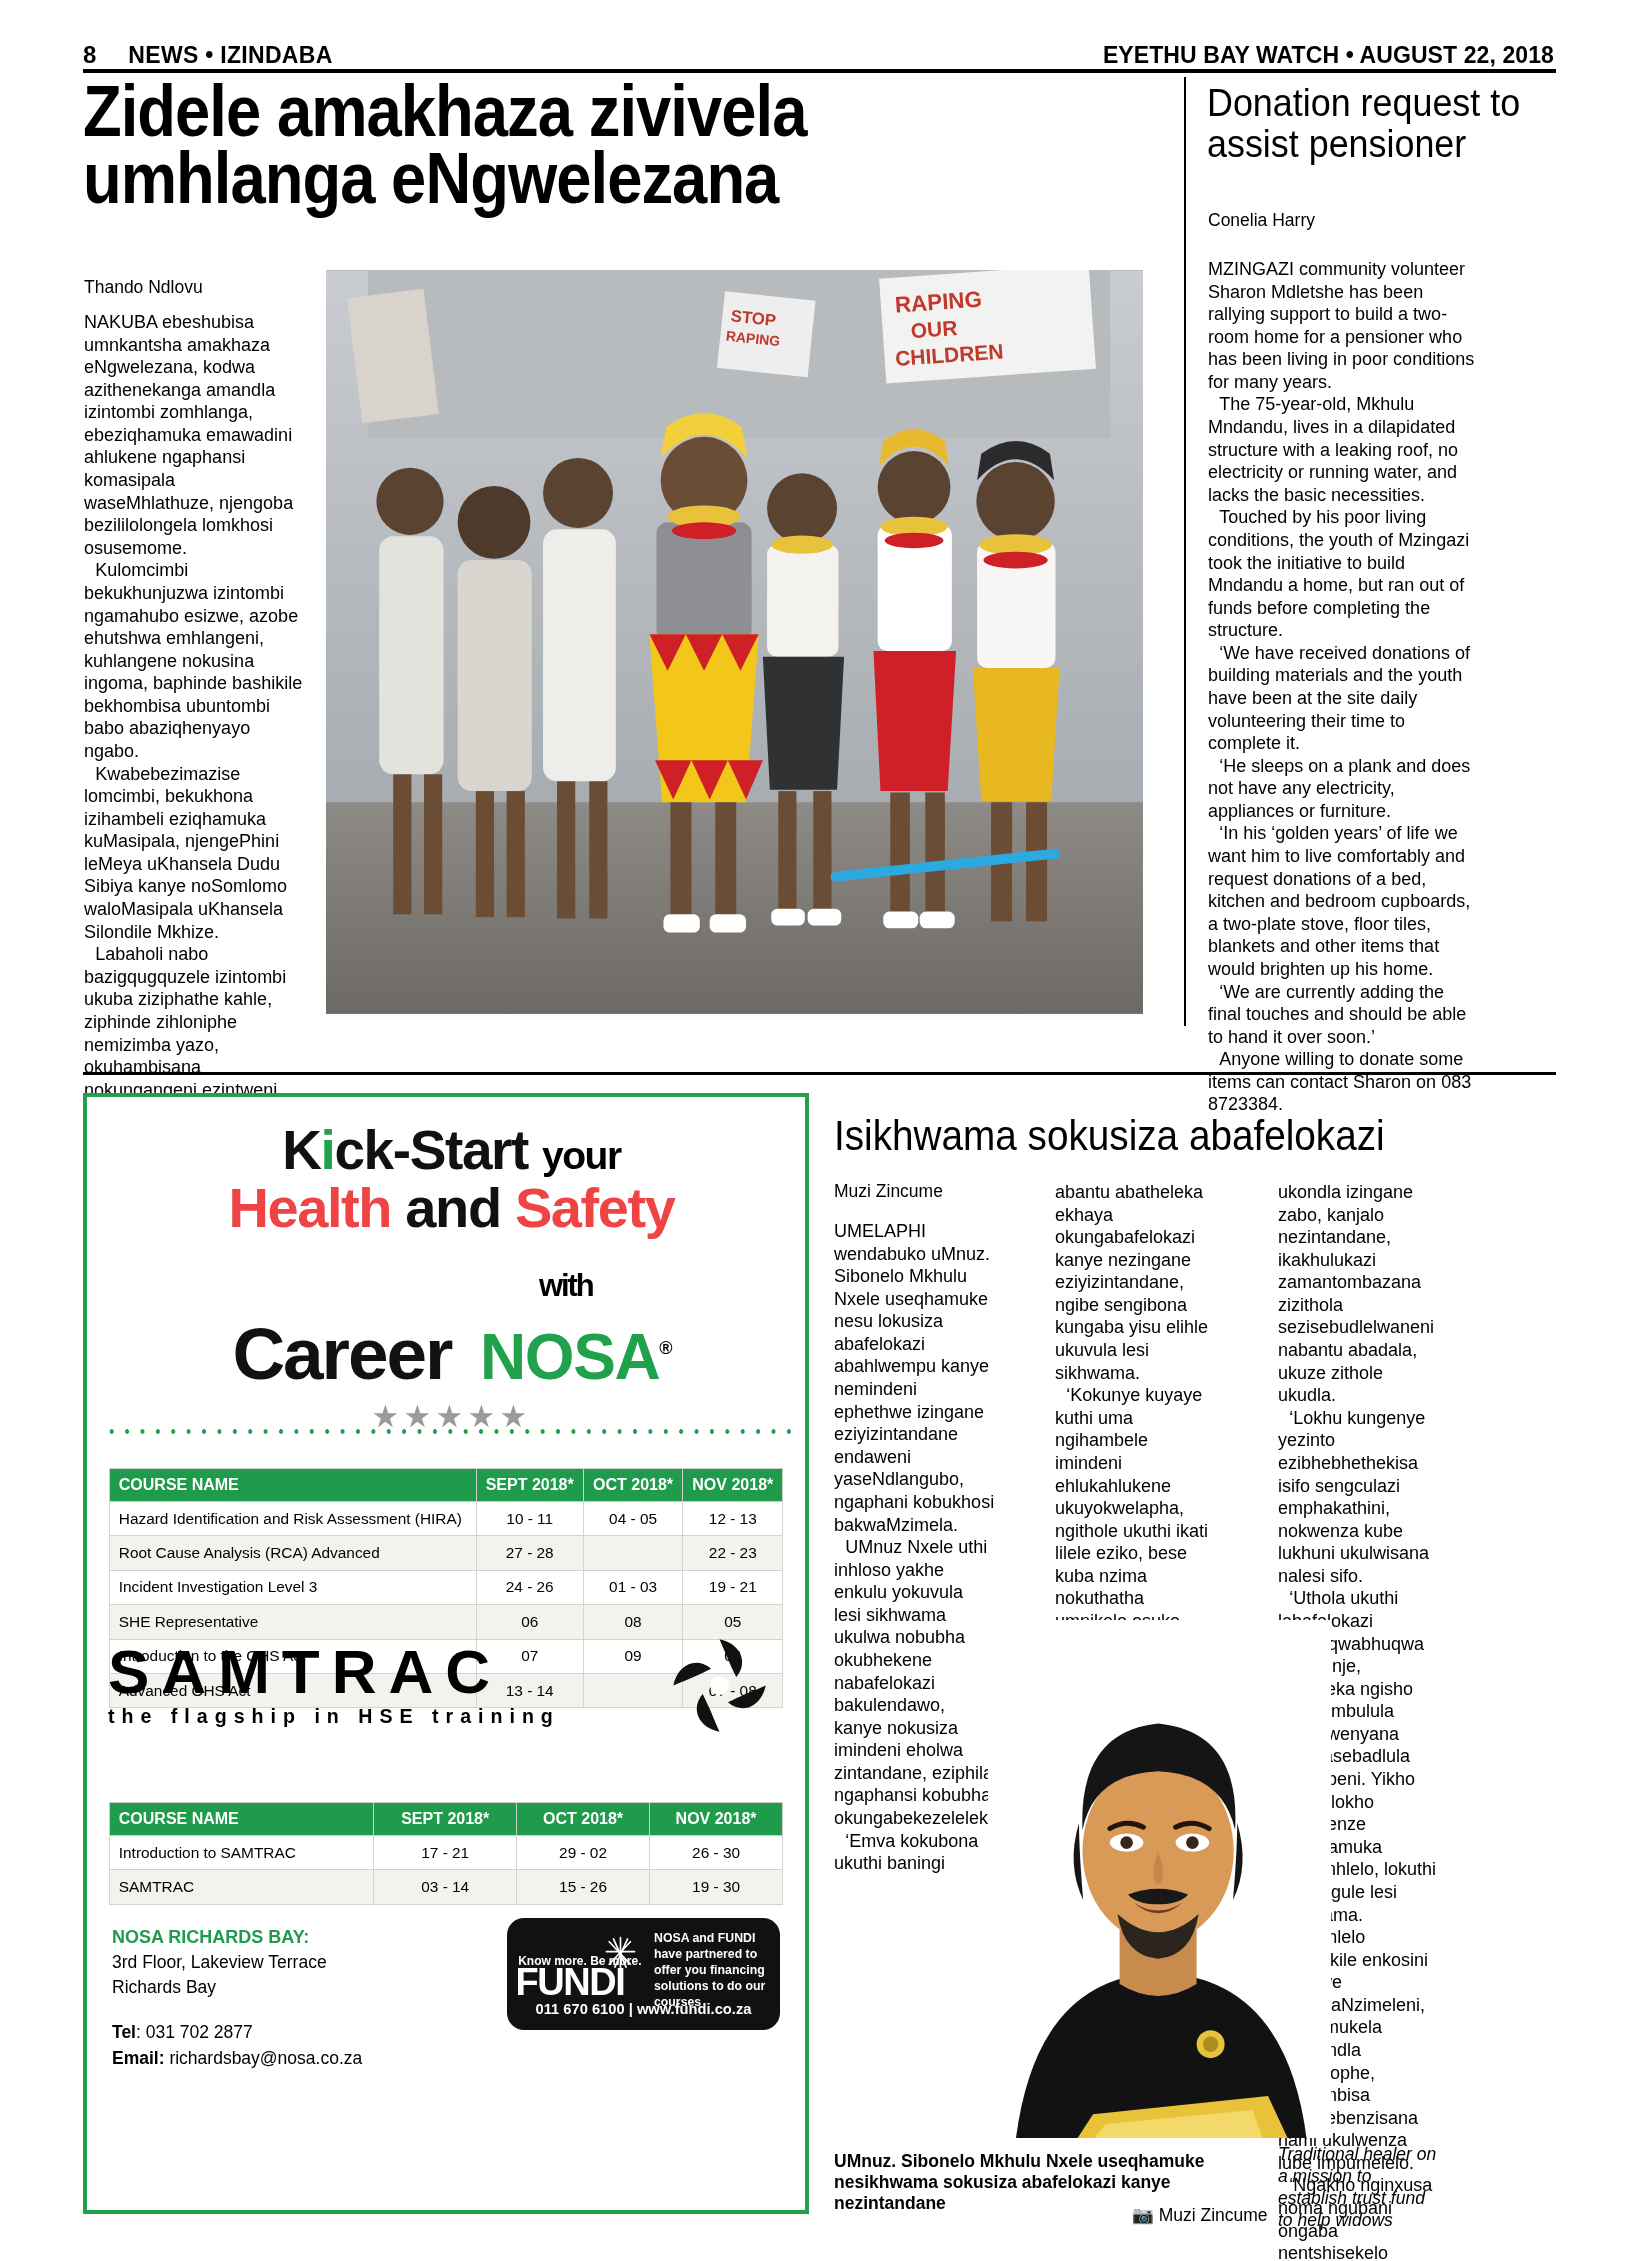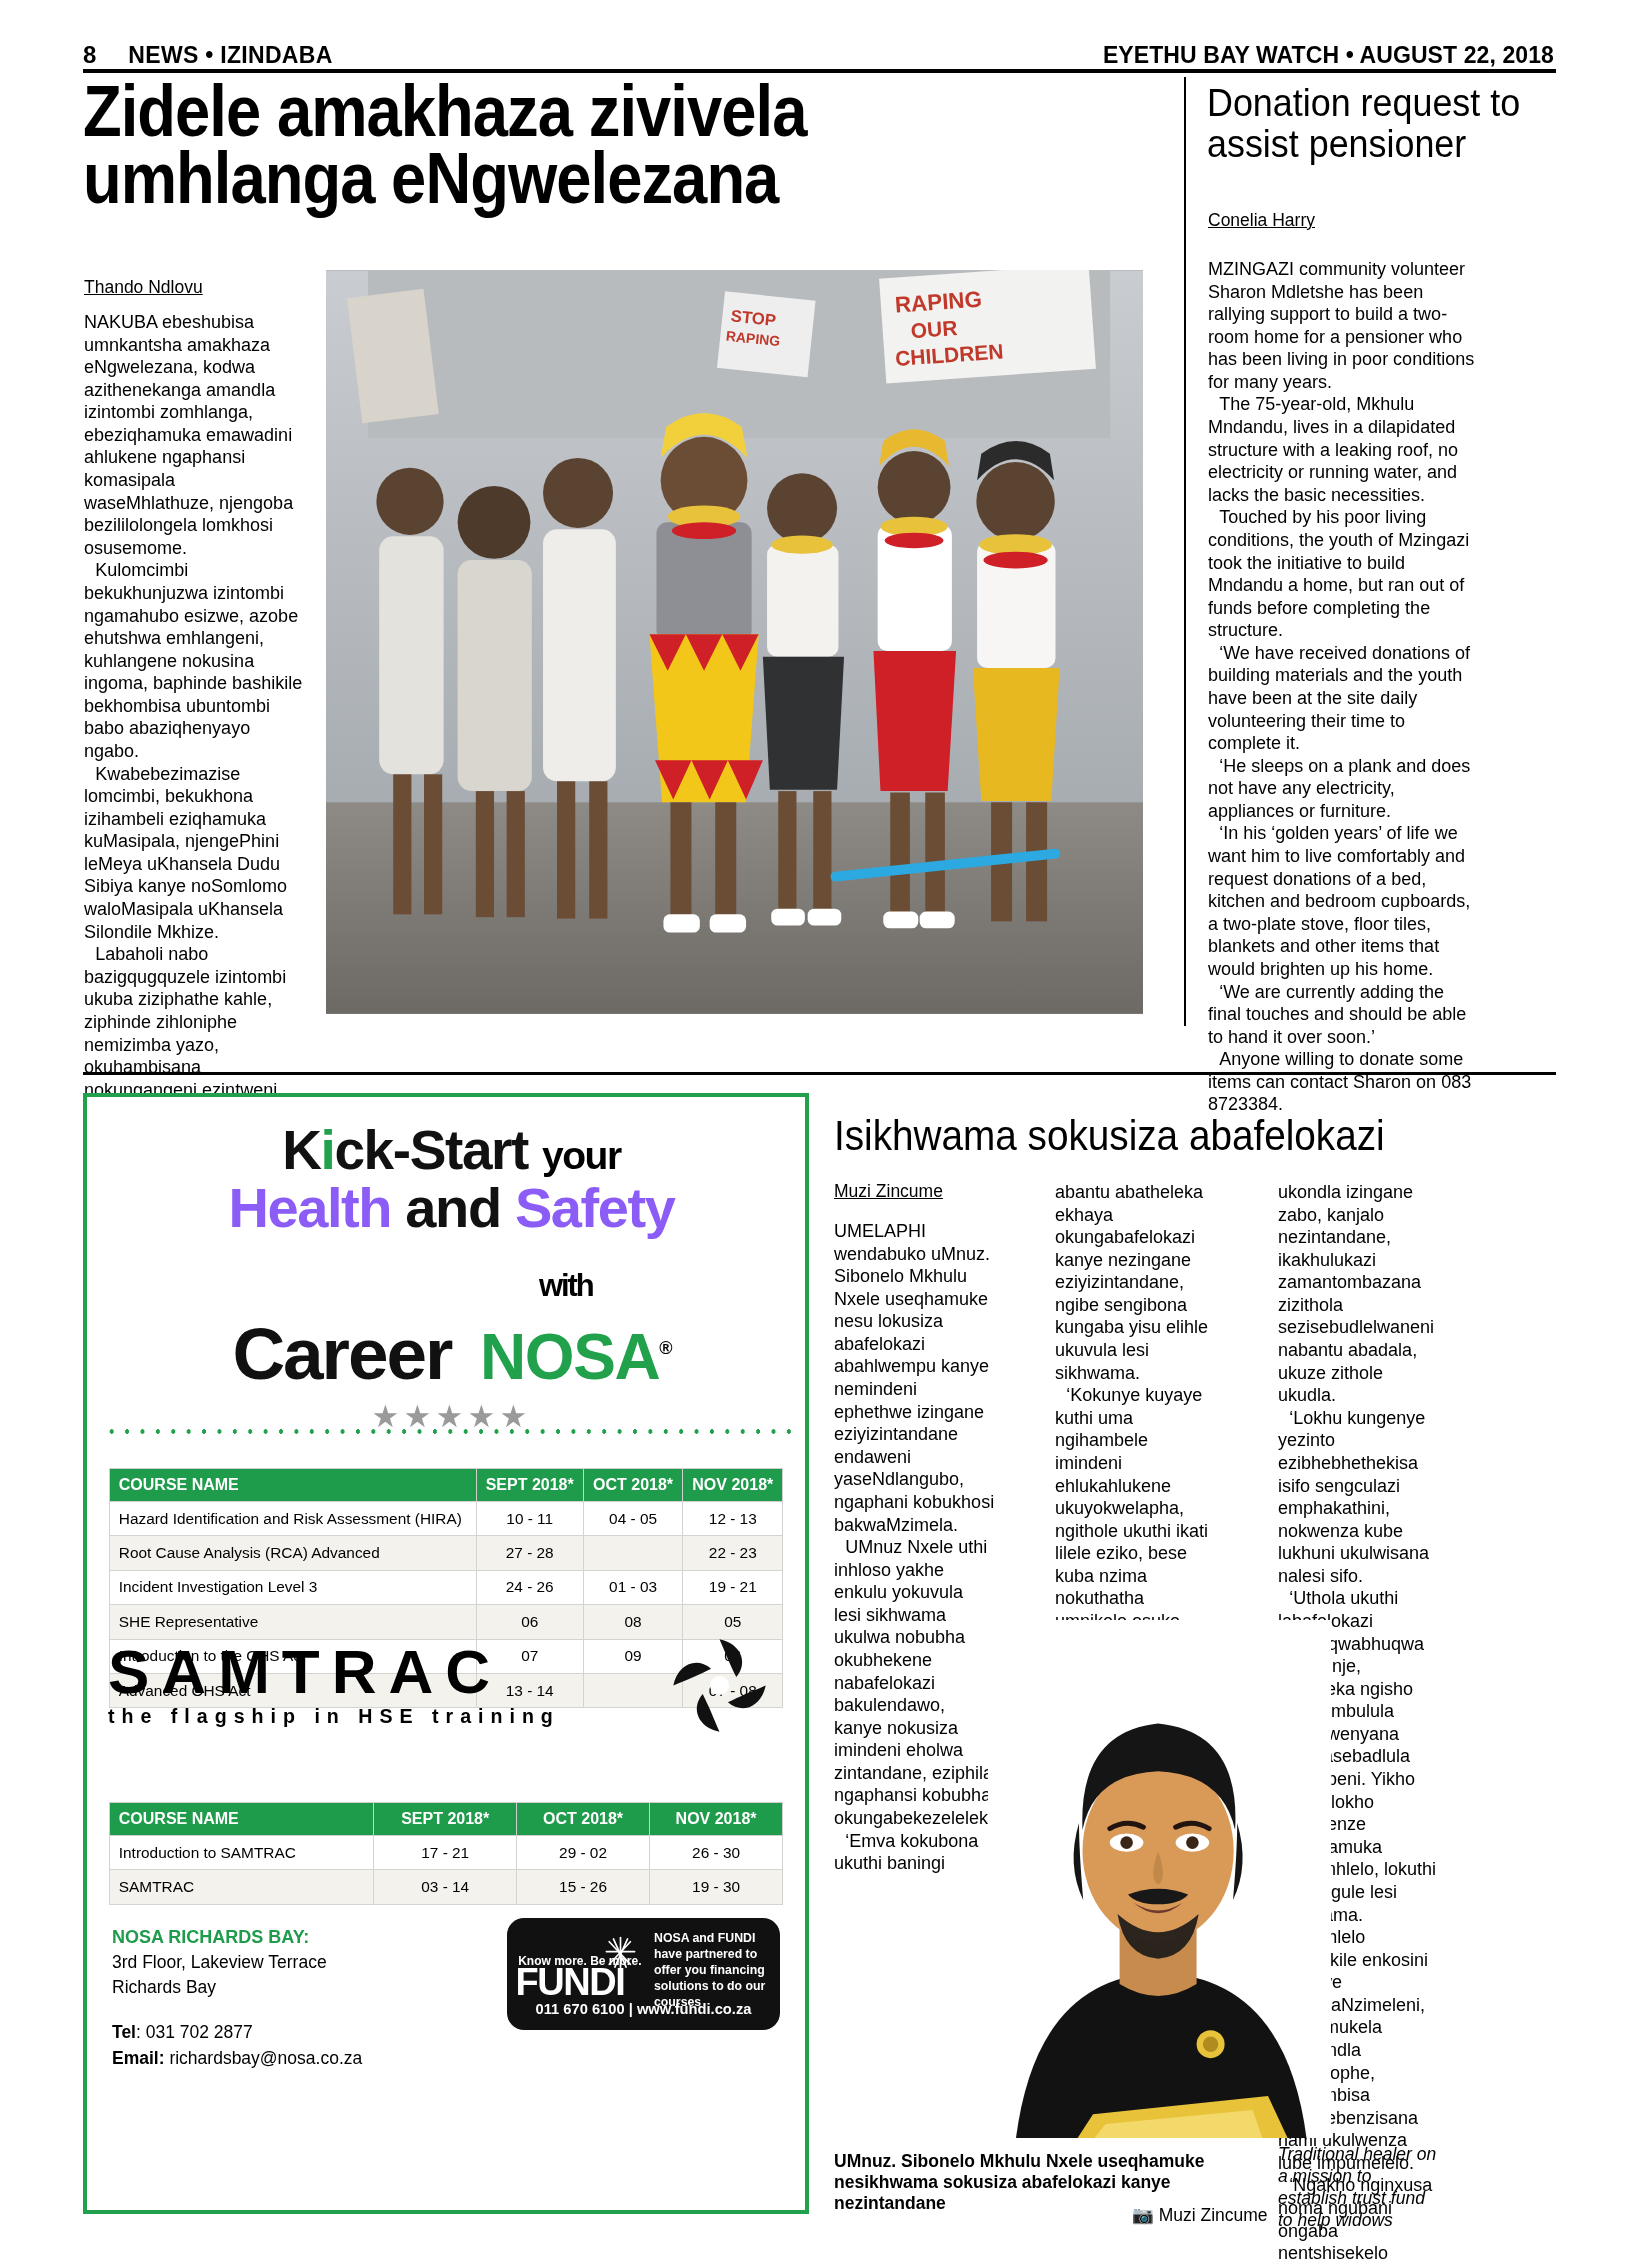--- a/index.html
+++ b/index.html
@@ -12,21 +12,21 @@
   .mh-page{font-size:24px;font-weight:bold;letter-spacing:0px;}
   .mh-sec{font-size:23px;font-weight:bold;letter-spacing:0.3px;}
   .mh-right{font-size:23px;font-weight:bold;letter-spacing:0.1px;}
   .mh-rule{position:absolute;left:83px;top:69px;width:1473px;height:4.2px;background:#000;}
 
   
   .headline{position:absolute;left:83px;top:78px;width:1065px;
     font-size:72px;line-height:0.93;font-weight:bold;letter-spacing:-1.1px;
     transform:scaleX(.88);transform-origin:left top;}
 
-  .byline{position:absolute;font-size:17.5px;text-decoration:underline;}
+  .byline{position:absolute;font-size:17.5px;}
   .by1{left:84px;top:277px;}
 
   
   .col{position:absolute;font-size:18px;line-height:1.255;text-align:left;}
   .col p{margin:0;}
   .col p.ind{text-indent:11.2px;}
   .col p.it{font-style:italic;font-weight:bold;}
   .c1{left:84px;top:311px;width:219px;}
 
   
@@ -46,21 +46,21 @@
   .hrule2{position:absolute;left:83px;top:1072px;width:1473px;height:2.8px;background:#000;}
 
   
   .ad{position:absolute;left:83px;top:1093px;width:726px;height:1121px;border:4.2px solid #21a14b;background:#fff;box-sizing:border-box;}
   .kick{position:absolute;left:14px;top:21px;width:701px;text-align:center;}
   .kick .l1{font-size:55px;font-weight:bold;letter-spacing:-1.4px;white-space:nowrap;}
   .kick .l1 .k{color:#111;}
   .kick .l1 .dot{color:#21a14b;}
   .kick .l1 .your{font-size:39px;font-weight:bold;}
   .kick .l2{font-size:56px;font-weight:bold;letter-spacing:-1.4px;margin-top:-7px;white-space:nowrap;}
-  .grn{color:#8b5cf6;}
+  .grn{color:#ef4444;}
   .blk{color:#111;}
   .kick .l3{font-size:73px;font-weight:bold;letter-spacing:-2.1px;margin-top:-11.2px;white-space:nowrap;display:flex;align-items:flex-end;justify-content:center;gap:9.8px;}
   .withbox{display:inline-block;}
   .withword{font-size:31px;font-weight:bold;line-height:1;}
   .nosa{font-size:64px;font-weight:bold;color:#21a14b;letter-spacing:-1.4px;line-height:.9;margin-left:19px;}
   .reg{font-size:18px;vertical-align:super;}
   .stars{margin-top:2.8px;text-align:center;color:#9a9a9a;font-size:31px;letter-spacing:4.2px;}
   .dotline{position:absolute;left:17px;top:329px;width:689px;height:11.2px;
     background-image:radial-gradient(circle,#21a14b 2.2px,transparent 2.4px);
     background-size:15.4px 11.2px;background-repeat:repeat-x;}

